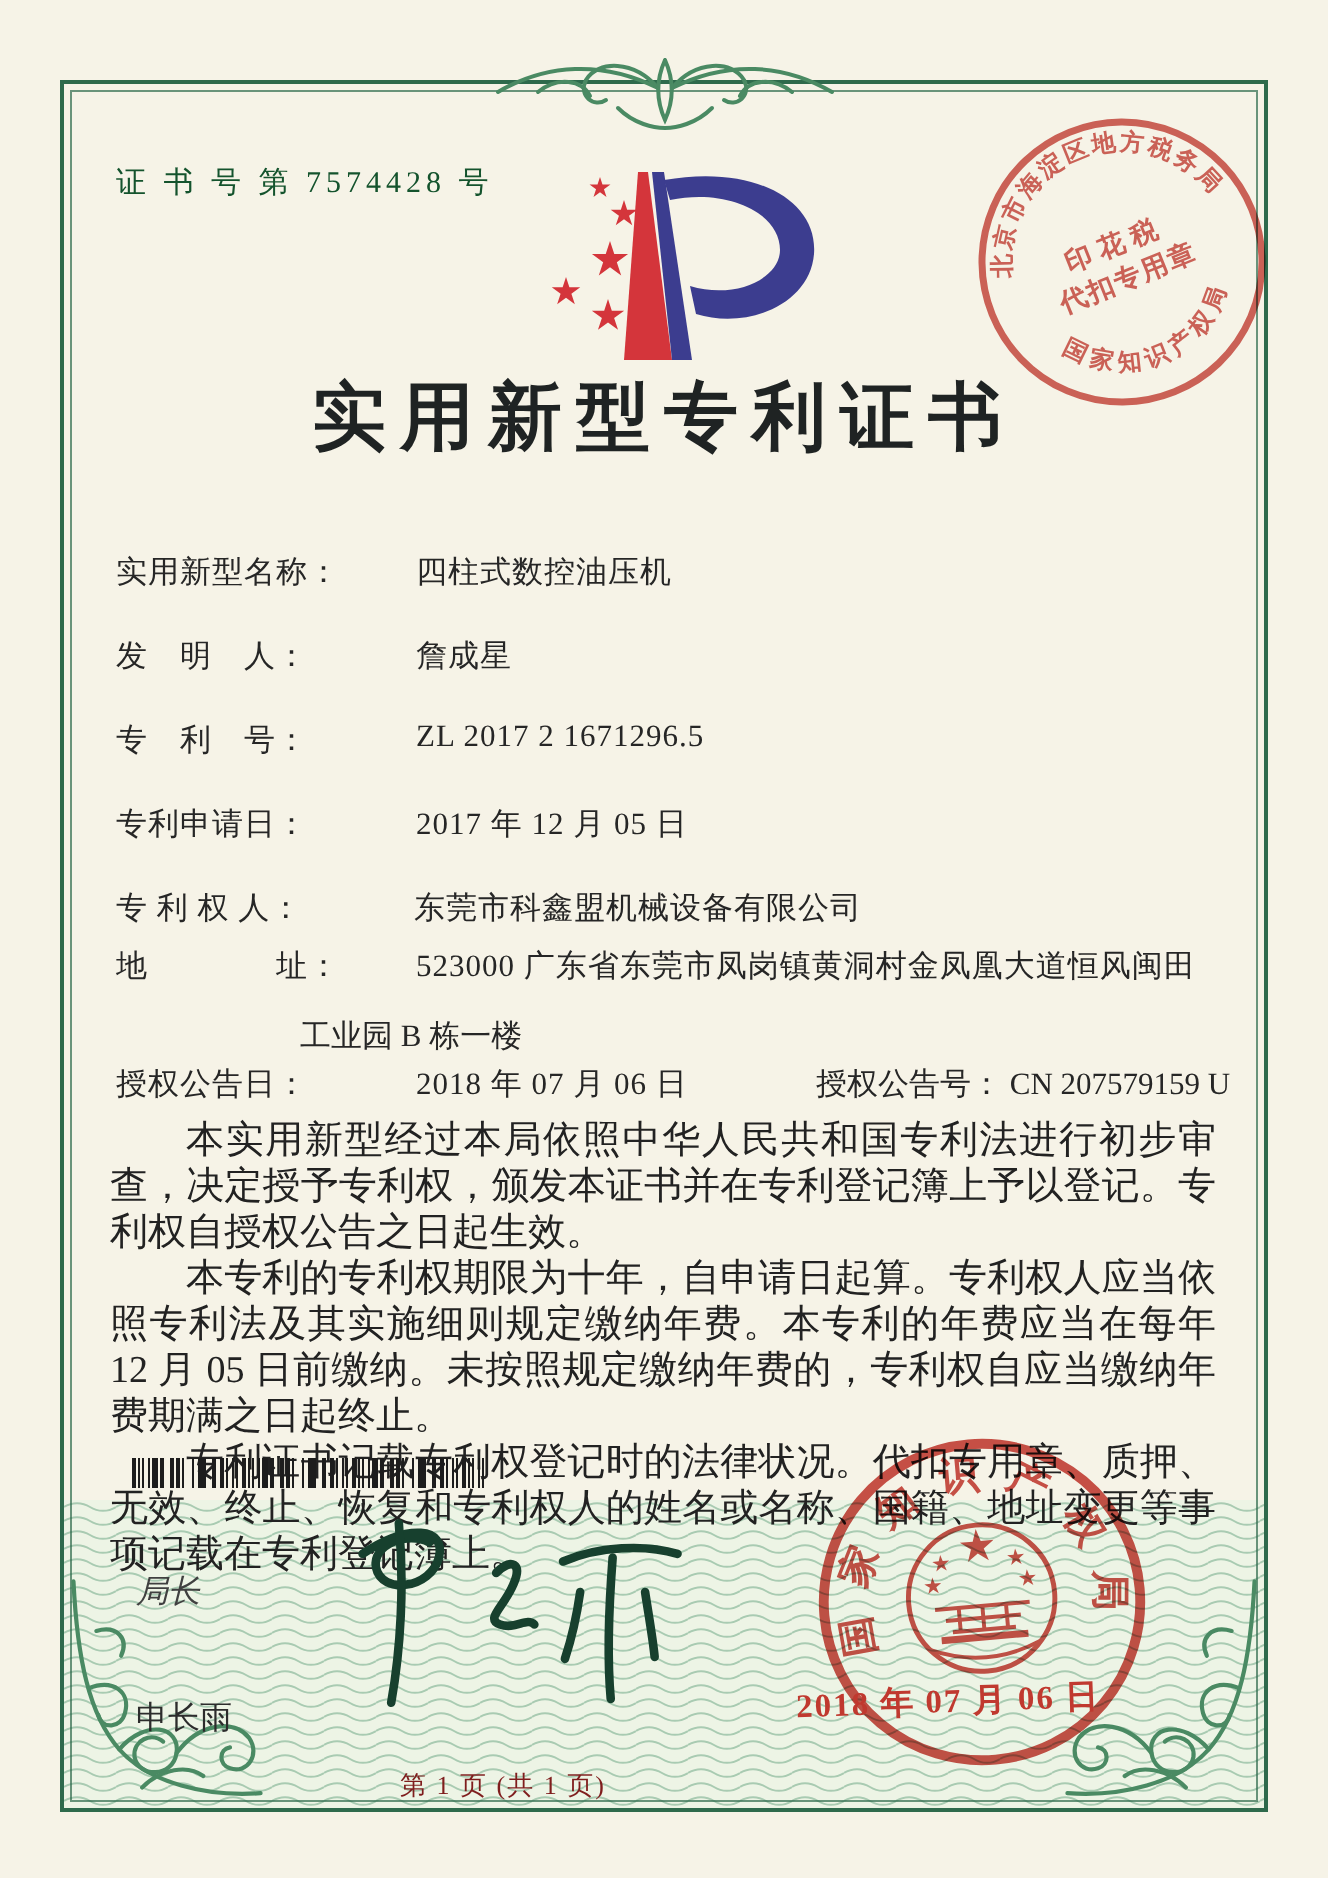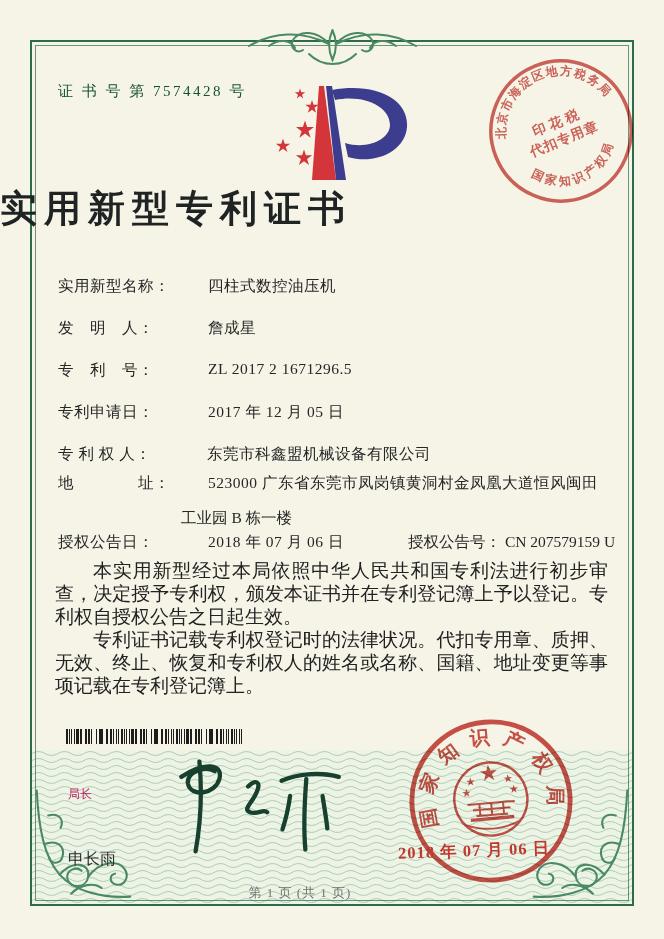--- a/index.html
+++ b/index.html
@@ -22,51 +22,51 @@
   
   .band{left:32px;top:750px;z-index:1;}
   
   .cert-no{left:58px;top:82px;font-size:15px;letter-spacing:2.5px;color:#14532d;z-index:3;}
   .logo{left:255px;top:84px;z-index:3;}
   .tax-stamp{
     left:486px;top:56px;width:150px;height:150px;z-index:5;
     transform:rotate(-22deg);opacity:.82;mix-blend-mode:multiply;
   }
   .title{
-    left:0;right:0;top:184px;text-align:left;z-index:3;
+    left:0;right:0;top:184px;text-align:center;z-index:3;
     font-size:37px;font-weight:bold;letter-spacing:7px;color:#1f2323;
   }
   
   .frow{left:58px;z-index:3;font-size:15.5px;letter-spacing:.5px;}
   .flabel{display:inline-block;}
   .fvalue{position:absolute;left:92px;white-space:nowrap;}
-  .addr2{left:150px;top:508px;font-size:15.5px;z-index:3;margin-left:31px;}
+  .addr2{left:150px;top:508px;font-size:15.5px;z-index:3;}
   .grantno{left:368px;top:532px;font-size:15.5px;z-index:3;margin-left:40px;}
   
   .bodytext{
     left:55px;top:559px;width:553px;z-index:3;
     font-size:19px;line-height:23px;text-align:justify;color:#222;
   }
   .bodytext p{margin:0;text-indent:2em;}
   
   .barcode{
     left:66px;top:729px;width:176px;height:15px;z-index:3;
     background:
       repeating-linear-gradient(90deg,#1d1d1d 0 2px,rgba(0,0,0,0) 2px 3px,#1d1d1d 3px 4px,rgba(0,0,0,0) 4px 8px,#1d1d1d 8px 9px,rgba(0,0,0,0) 9px 11px),
       repeating-linear-gradient(90deg,#1d1d1d 0 1px,rgba(0,0,0,0) 1px 5px);
   }
-  .signer-title{left:68px;top:786px;font-size:12px;z-index:3;font-family:"Liberation Sans","DejaVu Sans",sans-serif;color:#be185d;}
+  .signer-title{left:68px;top:786px;font-size:16px;z-index:3;font-family:"Liberation Sans","DejaVu Sans",sans-serif;color:#404040;font-style:italic;}
   .signer-name{left:68px;top:818px;font-size:16px;z-index:3;font-family:"Liberation Sans","DejaVu Sans",sans-serif;color:#2c2c2c;margin-top:31px;}
   .signature{left:150px;top:754px;z-index:4;}
   .seal{left:402px;top:712px;z-index:4;opacity:.92;mix-blend-mode:multiply;transform:rotate(-5deg);}
   .seal-date{
     left:398px;top:840px;z-index:5;color:#c0392f;font-size:16.5px;
     letter-spacing:1px;transform:rotate(-2deg);font-weight:bold;
   }
-  .footer{left:200px;top:884px;width:200px;text-align:center;font-size:13px;letter-spacing:1px;z-index:3;color:#737373;}
+  .footer{left:200px;top:884px;width:200px;text-align:left;font-size:13px;letter-spacing:1px;z-index:3;color:#7f1d1d;}
   
   .orn-top{left:245px;top:24px;z-index:3;}
   .orn-bl{left:31px;top:788px;z-index:3;}
   .orn-br{left:528px;top:788px;z-index:3;transform:scaleX(-1);}
 </style>
 </head>
 <body>
 
 <div class="abs border-outer"></div>
 <div class="abs border-inner"></div>
@@ -182,20 +182,21 @@
   <span class="flabel">授权公告日：</span>
   <span class="fvalue" style="left:150px">2018 年 07 月 06 日</span>
 </div>
 <div class="abs grantno">
   <span>授权公告号：</span>
   <span>CN 207579159 U</span>
 </div>
 
 <div class="abs bodytext">
   <p>本实用新型经过本局依照中华人民共和国专利法进行初步审查，决定授予专利权，颁发本证书并在专利登记簿上予以登记。专利权自授权公告之日起生效。</p>
+  <p>本专利的专利权期限为十年，自申请日起算。专利权人应当依照专利法及其实施细则规定缴纳年费。本专利的年费应当在每年 12 月 05 日前缴纳。未按照规定缴纳年费的，专利权自应当缴纳年费期满之日起终止。</p>
   <p>专利证书记载专利权登记时的法律状况。代扣专用章、质押、无效、终止、恢复和专利权人的姓名或名称、国籍、地址变更等事项记载在专利登记簿上。</p>
 </div>
 
 <div class="abs barcode"></div>
 
 <div class="abs signer-title">局长</div>
 <div class="abs signer-name">申长雨</div>
 
 <svg class="abs signature" width="200" height="105" viewBox="0 0 200 110">
   <g stroke="#17402e" stroke-width="4.5" fill="none" stroke-linecap="round" stroke-linejoin="round">

